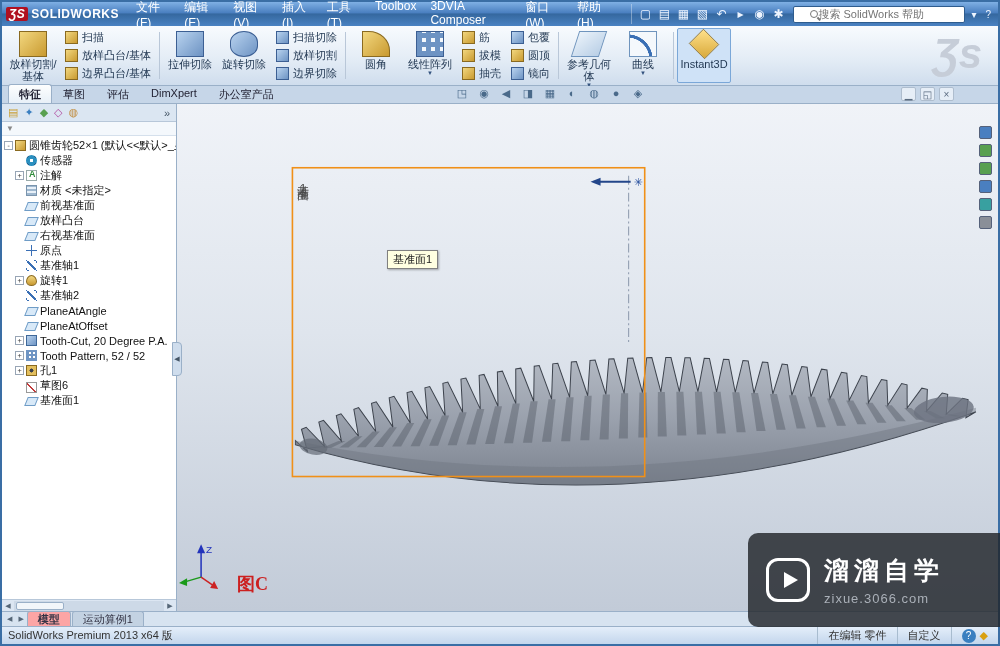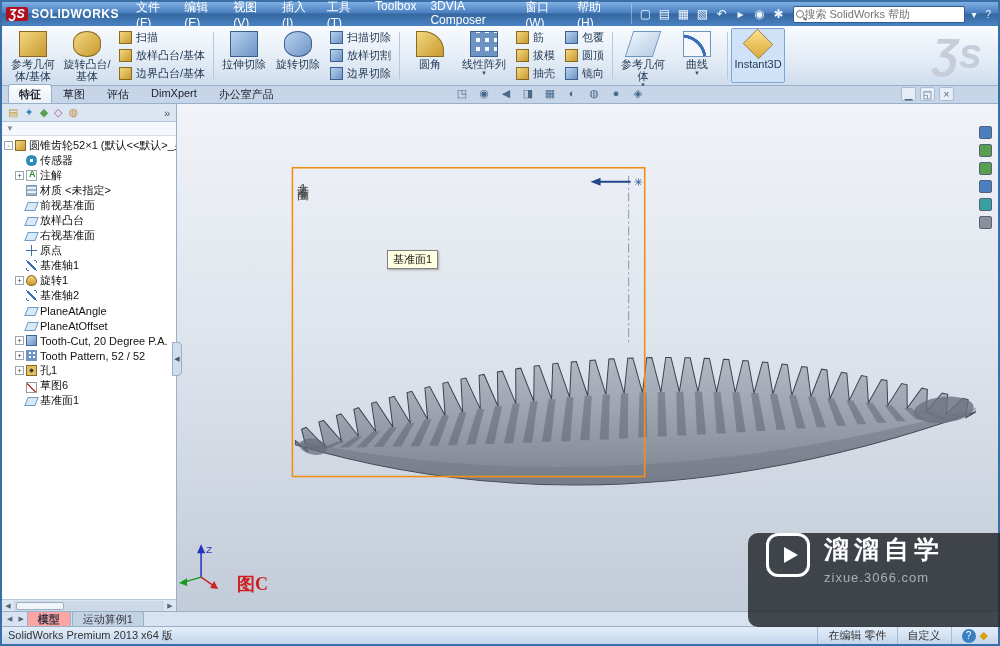--- a/index.html
+++ b/index.html
@@ -9,21 +9,21 @@
   
   .titlebar { height:24px; flex:none; display:flex; align-items:center; gap:2px; padding:0 4px;
     background:linear-gradient(180deg,#7fb0e4 0%,#4a7fc0 45%,#35689f 50%,#4a82c2 100%); color:#fff; }
   .logo { display:flex; align-items:center; gap:3px; margin-right:8px; font-weight:bold; font-size:12px; letter-spacing:.5px; }
   .logo-mark { background:#b01020; color:#fff; font-style:italic; padding:0 3px; border-radius:2px; font-size:12px; }
   .menus { display:flex; list-style:none; }
   .menus li { font-size:12px; padding:2px 7px; cursor:default; }
   .quickbar { display:flex; gap:1px; margin-left:10px; padding:1px 4px; border-left:1px solid rgba(255,255,255,.35); }
   .qb { width:18px; height:18px; display:flex; align-items:center; justify-content:center; font-size:12px; color:#eef5ff; }
   .search-wrap { margin-left:auto; display:flex; align-items:center; gap:3px; }
-  .search-box { display:flex; align-items:center; background:#fff; border:1px solid #2e5c8e; border-radius:2px; height:17px; width:172px; padding:0 2px; }
+  .search-box { display:flex; align-items:center; background:#fff; border:1px solid #2e5c8e; border-radius:2px; height:17px; width:172px; padding:0 16px; }
   .mag-icon { width:8px; height:8px; border:1.5px solid #777; border-radius:50%; position:relative; flex:none; }
   .mag-icon::after { content:""; position:absolute; width:4px; height:1.5px; background:#777; transform:rotate(45deg); left:6px; top:7px; }
   .search-box input { border:none; outline:none; flex:1; font-size:11px; color:#555; min-width:0; }
   .sb-dd,.sb-help { font-size:10px; color:#eef5ff; padding:0 3px; }
 
   
   .ribbon { height:60px; flex:none; position:relative; display:flex; align-items:stretch; padding:2px 4px;
     background:linear-gradient(180deg,#f8fbfe 0%,#e2ebf5 60%,#cfdded 100%); border-bottom:1px solid #9ab0c8; }
   .bb { width:54px; display:flex; flex-direction:column; align-items:center; justify-content:flex-start; padding:2px 1px; border:1px solid transparent; border-radius:2px; }
   .bb .lbl { font-size:11px; line-height:12px; text-align:center; color:#1f3550; margin-top:1px; }
@@ -95,21 +95,21 @@
   
   .viewport { flex:1; position:relative; min-width:0; background:linear-gradient(180deg,#f0f3f8 0%,#dfe5ed 45%,#c2cbd8 100%); overflow:hidden; }
   .viewport svg.model { position:absolute; inset:0; width:100%; height:100%; }
   .plane-vlabel { position:absolute; left:117px; top:72px; writing-mode:vertical-rl; text-orientation:upright; font-size:12px; color:#4a4a4a; letter-spacing:2px; z-index:5; }
   .tooltip { position:absolute; left:210px; top:146px; background:#ffffe1; border:1px solid #808080; font-size:11px; padding:1px 5px; color:#222; box-shadow:1px 1px 2px rgba(0,0,0,.3); z-index:6; }
   .figure-label { position:absolute; left:60px; top:468px; font-family:"Liberation Serif",serif; font-size:18px; font-weight:bold; color:#cc2020; z-index:5; }
   .right-tools { position:absolute; right:6px; top:22px; display:flex; flex-direction:column; gap:5px; z-index:5; }
   .rt { width:13px; height:13px; border:1px solid #55617a; border-radius:2px; }
 
   
-  .watermark { position:absolute; right:0; bottom:19px; width:252px; height:94px; background:rgba(33,36,42,.82); border-radius:10px 0 0 10px; display:flex; align-items:flex-start; gap:14px; padding-left:18px; z-index:50; }
+  .watermark { position:absolute; right:0; bottom:19px; width:252px; height:94px; background:rgba(33,36,42,.82); border-radius:10px 0 0 10px; display:flex; align-items:center; gap:14px; padding-left:18px; z-index:50; }
   .wm-logo { width:44px; height:44px; border:3px solid #fff; border-radius:12px; position:relative; flex:none; }
   .wm-logo::after { content:""; position:absolute; left:15px; top:11px; border-left:14px solid #fff; border-top:8px solid rgba(0,0,0,0); border-bottom:8px solid rgba(0,0,0,0); }
   .wm-text { display:flex; flex-direction:column; gap:4px; }
   .wm-title { color:#fff; font-size:25px; font-weight:bold; letter-spacing:5px; }
   .wm-url { color:#aab0b8; font-size:13px; letter-spacing:1px; }
 
   
   .bottombar { height:15px; flex:none; display:flex; align-items:flex-end; background:#d7e3f0; border-top:1px solid #9ab0c8; padding-left:2px; }
   .bt-btn { font-size:7px; color:#567; padding:0 3px; align-self:center; }
   .btab { font-size:11px; padding:0 10px; border:1px solid #9ab0c8; border-bottom:none; background:#c3d2e2; color:#334; border-radius:3px 3px 0 0; margin-right:1px; line-height:14px; }
@@ -160,25 +160,21 @@
         <input placeholder="搜索 SolidWorks 帮助" style="">
       </div>
       <span class="sb-dd">▾</span>
       <span class="sb-help">?</span>
     </div>
   </div>
 
   <div class="ribbon">
     <div class="bb">
       <span class="bi"></span>
-      <span class="lbl">参考几何体/基体</span>
-    </div>
-    <div class="bb">
-      <span class="bi revolve-boss-icon"></span>
-      <span class="lbl">旋转凸台/基体</span>
+      <span class="lbl">放样切割/基体</span>
     </div>
     <div class="stack">
 
         <div class="sbtn">
           <span class="si sweep-icon"></span>
           <span>扫描</span>
         </div>
 
         <div class="sbtn">
           <span class="si loft-icon"></span>

